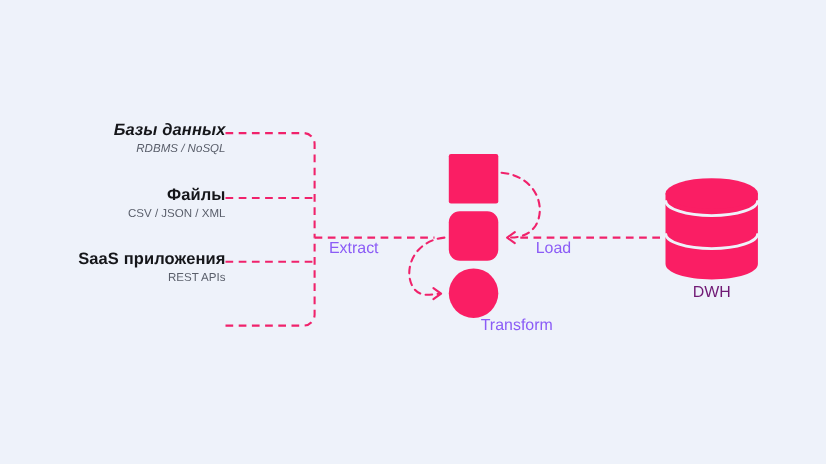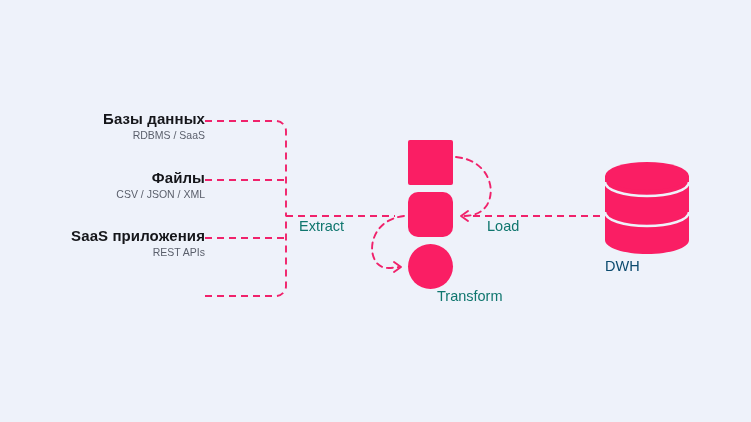--- a/index.html
+++ b/index.html
@@ -18,21 +18,21 @@
     font-size:15px;font-weight:700;color:#15161a;
     line-height:17px;white-space:nowrap;letter-spacing:.1px;
   }
   .src .sub{
     font-size:10.5px;font-weight:400;color:#5a5f6b;
     line-height:13px;white-space:nowrap;margin-top:2px;
   }
 
   
   .stage-label{
-    position:absolute;font-size:14.5px;color:#0f766e;
+    position:absolute;font-size:14.5px;color:#8b5cf6;
     white-space:nowrap;font-weight:400;
   }
 
   
   .shape{position:absolute;background:#fa1e64;}
   #sq-1{left:408px;top:140px;width:45px;height:45px;border-radius:2px;}
   #sq-2{left:408px;top:192px;width:45px;height:45px;border-radius:10px;}
   #circ-1{left:408px;top:244px;width:45px;height:45px;border-radius:50%;}
 
   
@@ -45,21 +45,21 @@
     fill:none;stroke:#f0226b;stroke-width:1.9;
     stroke-dasharray:6 5;stroke-linecap:round;
   }
   .arrow-fill{fill:none;stroke:#f0226b;stroke-width:1.9;stroke-linecap:round;stroke-linejoin:round;}
 
   
   #dwh{position:absolute;left:605px;top:162px;width:84px;height:92px;}
   #dwh svg{display:block;overflow:visible;}
   #dwh-label{
     position:absolute;left:605px;top:258px;width:84px;
-    font-size:14.5px;color:#0c4a6e;white-space:nowrap;
+    text-align:center;font-size:14.5px;color:#701a75;white-space:nowrap;
   }
 </style>
 </head>
 <body>
 
 <div id="stage">
 
   <svg id="wires" viewBox="0 0 751 422" xmlns="http://www.w3.org/2000/svg">
 
     <path class="dash" d="M205,121 H276 A10,10 0 0 1 286,131 V216"></path>
@@ -74,23 +74,23 @@
 
     <path class="dash-curve" d="M456,157 C487,160 497,188 487,205 C481,214 472,216 463,216"></path>
     <path class="arrow-fill" d="M468,211 L461,216 L468,221"></path>
 
     <path class="dash-curve" d="M404,216 C375,219 366,247 376,262 C382,270 390,268 399,267"></path>
     <path class="arrow-fill" d="M394,262 L401,267 L394,272"></path>
 
     <path class="dash" d="M600,216 H470"></path>
   </svg>
 
-  <div class="src" id="src-1" style="left:5px;top:110px;width:200px;">
+  <div class="src" id="src-1" style="left:5px;top:110px;width:200px;font-style:italic;">
     <div class="title">Базы данных</div>
-    <div class="sub">RDBMS / SaaS</div>
+    <div class="sub">RDBMS / NoSQL</div>
   </div>
 
   <div class="src" id="src-3" style="left:5px;top:227px;width:200px;">
     <div class="title">SaaS приложения</div>
     <div class="sub">REST APIs</div>
   </div>
 
   <div class="src" id="src-2" style="left:5px;top:169px;width:200px;">
     <div class="title">Файлы</div>
     <div class="sub">CSV / JSON / XML</div>

